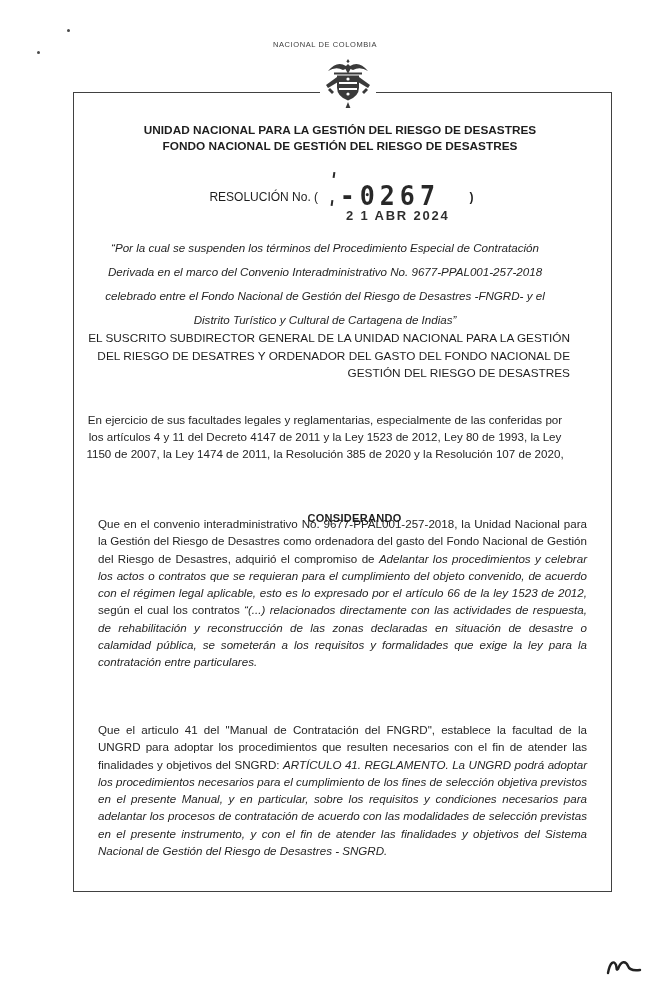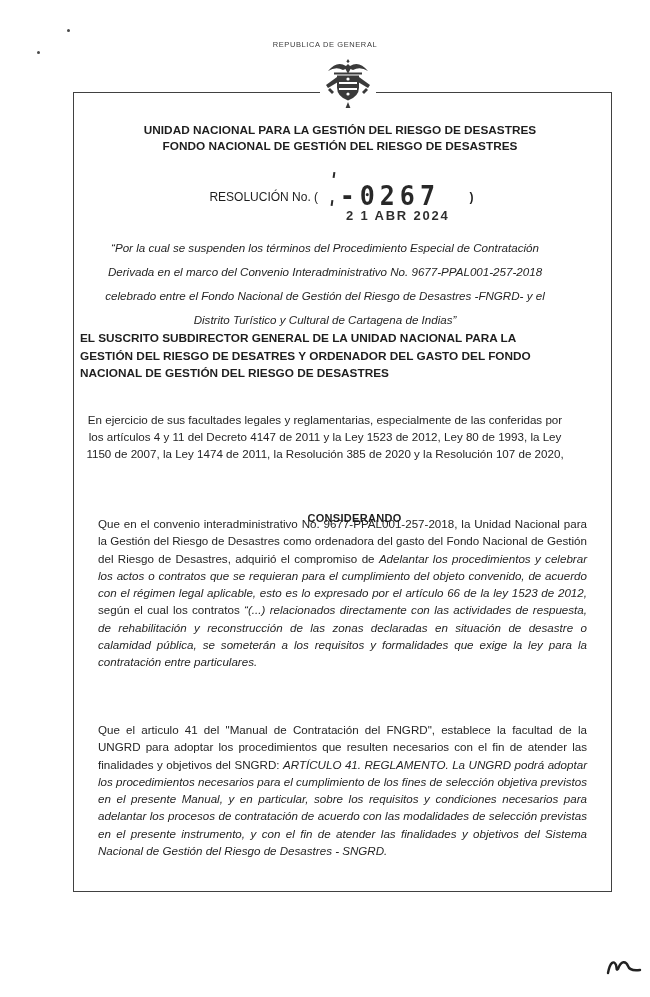--- a/index.html
+++ b/index.html
@@ -46,21 +46,21 @@
   .tick2{left:331px;top:200px;transform:rotate(8deg);}
   .speck{position:absolute;background:#4a4a4a;border-radius:50%;}
   .speck1{left:67px;top:29px;width:3px;height:3px;}
   .speck2{left:37px;top:51px;width:3px;height:3px;}
   .subject-quote{
     position:absolute;top:236px;left:90px;width:470px;z-index:3;
     text-align:center;font-style:italic;font-size:11.6px;line-height:24px;color:#252525;
   }
   .issuer-heading{
     position:absolute;top:330px;left:80px;width:490px;z-index:3;
-    text-align:left;font-weight:bold;font-size:11.8px;line-height:17.5px;color:#1e1e1e;
+    text-align:right;font-weight:normal;font-size:11.8px;line-height:17.5px;color:#1e1e1e;
   }
   .legal-basis{
     position:absolute;top:411px;left:82px;width:486px;z-index:3;
     text-align:center;font-size:11.6px;line-height:17px;color:#252525;
   }
   .considerando{
     position:absolute;top:512px;left:86px;width:537px;z-index:3;
     text-align:center;font-weight:bold;font-size:11px;letter-spacing:.3px;color:#1e1e1e;
   }
   .para{
@@ -71,21 +71,21 @@
   .para-2{top:721px;}
   .para .it{font-style:italic;}
   .squiggle{position:absolute;left:606px;top:956px;z-index:3;}
 </style>
 </head>
 <body>
 
 <div class="speck speck1"></div>
 <div class="speck speck2"></div>
 
-<div class="letterhead">REPUBLICA DE GENERAL</div>
+<div class="letterhead">NACIONAL DE COLOMBIA</div>
 
 <div class="emblem-wrap">
   <svg width="48" height="54" viewBox="0 0 48 54" aria-hidden="true">
     <g fill="#3a3a3a">
 
       <path d="M24,1 l1.6,2.4 -1.6,1.6 -1.6,-1.6 Z"></path>
       <path d="M4,13 Q13,2 22,8 L24,6 L26,8 Q35,2 44,13 Q36,8 29,12 L24,10 L19,12 Q12,8 4,13 Z"></path>
       <path d="M21,10 h6 l-3,6 Z"></path>
 
       <rect x="10" y="14.5" width="28" height="2"></rect>

